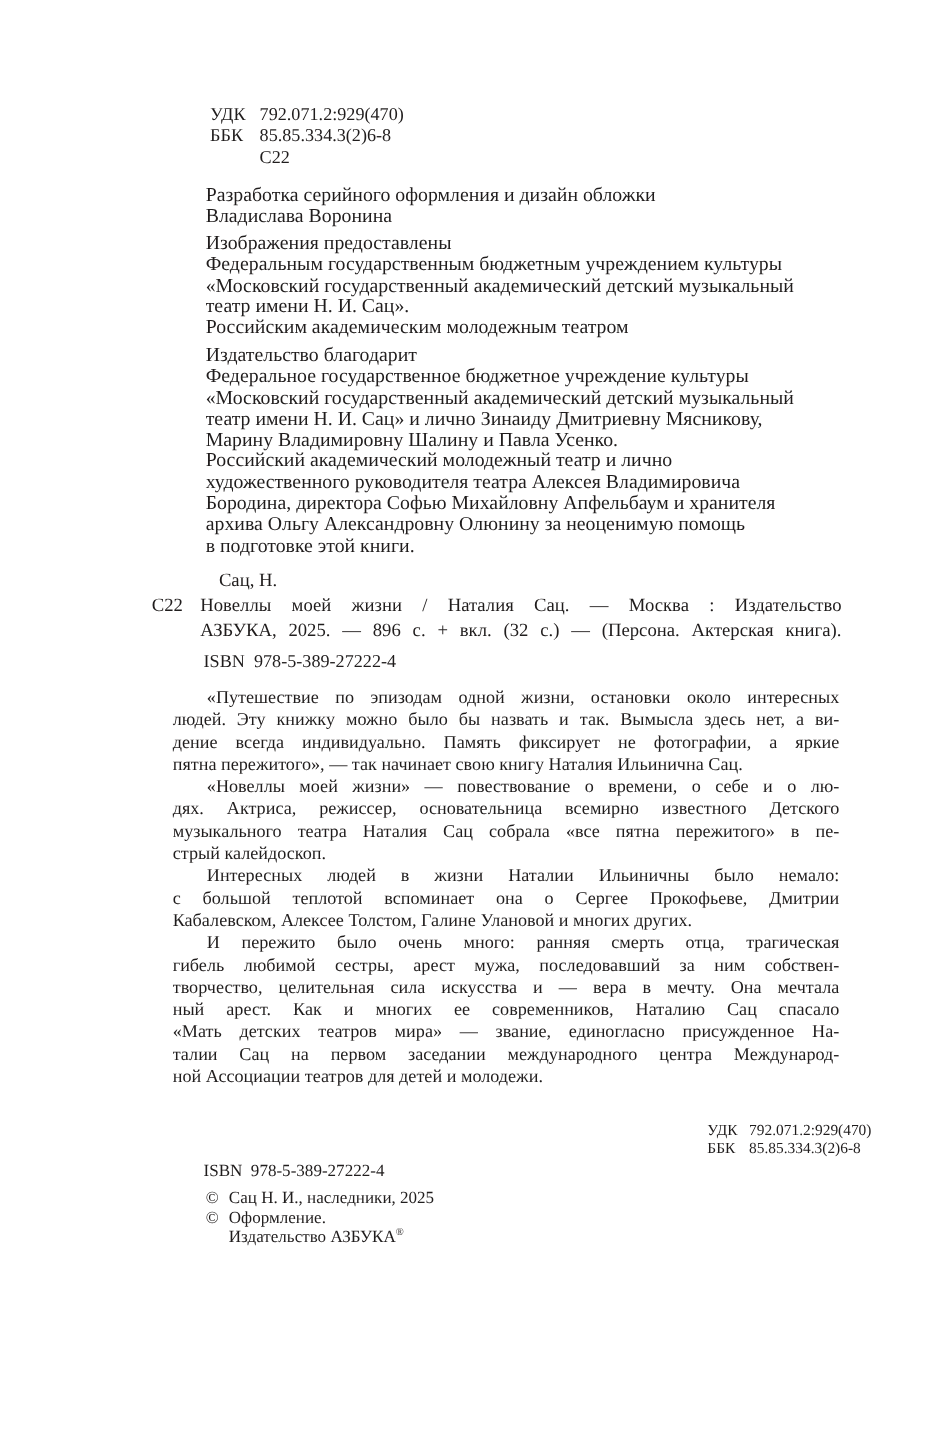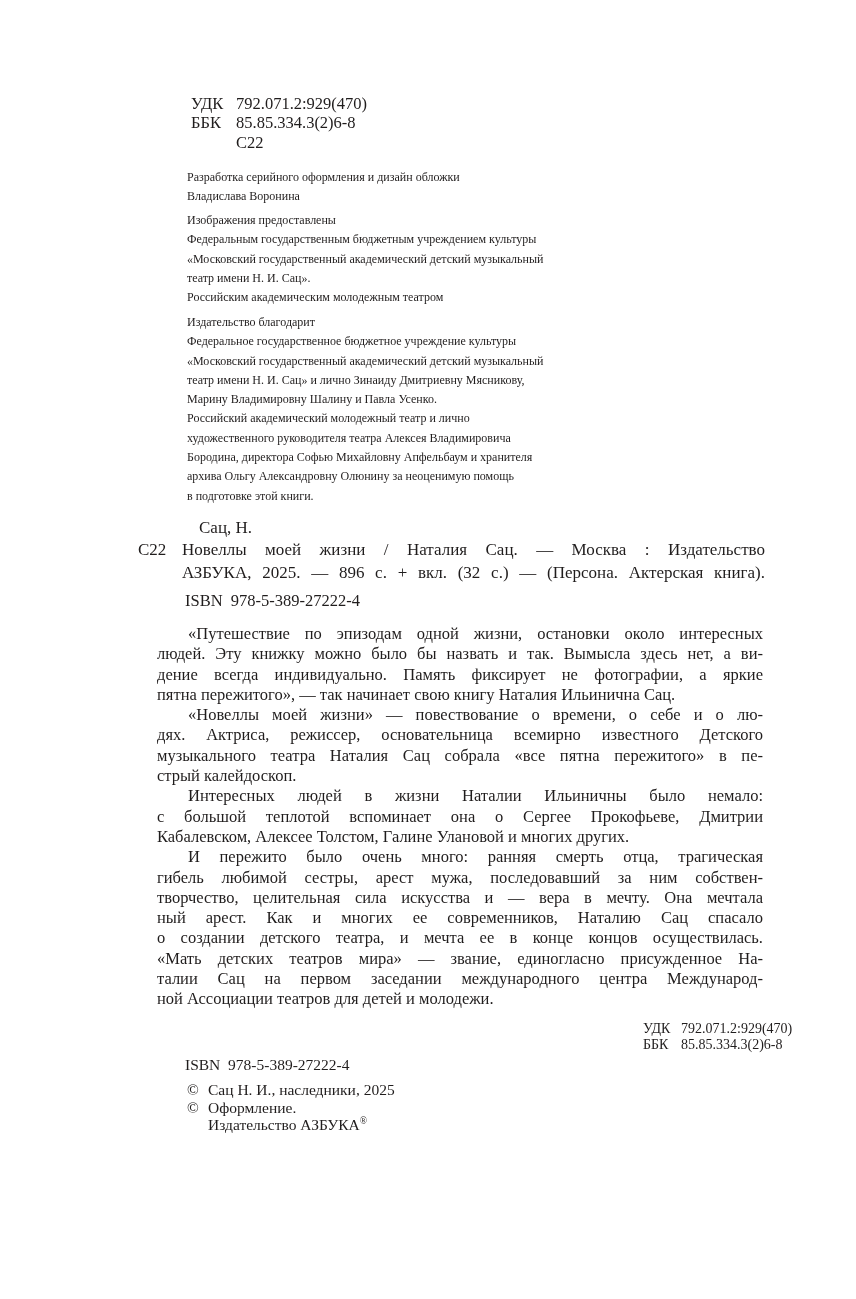--- a/index.html
+++ b/index.html
@@ -12,21 +12,21 @@
     overflow:hidden;
   }
   .abs{position:absolute;}
 
   
   .codes-top{left:143px;top:94px;font-size:16.5px;line-height:19.3px;}
   .codes-top .lbl{display:inline-block;width:45px;}
   .row{display:flex;white-space:pre;margin-left:48px;}
 
   
-  .credit{left:187px;font-size:12px;line-height:19.3px;}
+  .credit{left:187px;font-size:18px;line-height:19.3px;}
   #credit-design{top:168px;}
   #credit-images{top:211px;}
   #credit-thanks{top:313px;}
 
   
   .author{left:199px;top:517px;font-size:17px;line-height:21px;}
   .ccode{left:138px;top:538px;font-size:17px;line-height:23px;}
   .entry{left:182px;top:538px;width:583px;font-size:17px;line-height:23px;}
   .isbn{white-space:pre;}
   .isbn-main{left:185px;top:591px;font-size:16.5px;line-height:20px;}
@@ -97,21 +97,20 @@
     <div class="ln">дях. Актриса, режиссер, основательница всемирно известного Детского</div>
     <div class="ln">музыкального театра Наталия Сац собрала «все пятна пережитого» в пе-</div>
     <div class="ln last">стрый калейдоскоп.</div>
     <div class="ln first">Интересных людей в жизни Наталии Ильиничны было немало:</div>
     <div class="ln">с большой теплотой вспоминает она о Сергее Прокофьеве, Дмитрии</div>
     <div class="ln last">Кабалевском, Алексее Толстом, Галине Улановой и многих других.</div>
     <div class="ln first">И пережито было очень много: ранняя смерть отца, трагическая</div>
     <div class="ln">гибель любимой сестры, арест мужа, последовавший за ним собствен-</div>
     <div class="ln">творчество, целительная сила искусства и — вера в мечту. Она мечтала</div>
     <div class="ln">ный арест. Как и многих ее современников, Наталию Сац спасало</div>
-    <div class="ln">о создании детского театра, и мечта ее в конце концов осуществилась.</div>
     <div class="ln">«Мать детских театров мира» — звание, единогласно присужденное На-</div>
     <div class="ln">талии Сац на первом заседании международного центра Международ-</div>
     <div class="ln last">ной Ассоциации театров для детей и молодежи.</div>
   </div>
 
 <div class="abs codes-bottom">
     <div class="row"><span class="lbl">УДК</span><span class="val">792.071.2:929(470)</span></div>
     <div class="row"><span class="lbl">ББК</span><span class="val">85.85.334.3(2)6-8</span></div>
   </div>
 <div class="abs isbn isbn-bottom">ISBN  978-5-389-27222-4</div>

